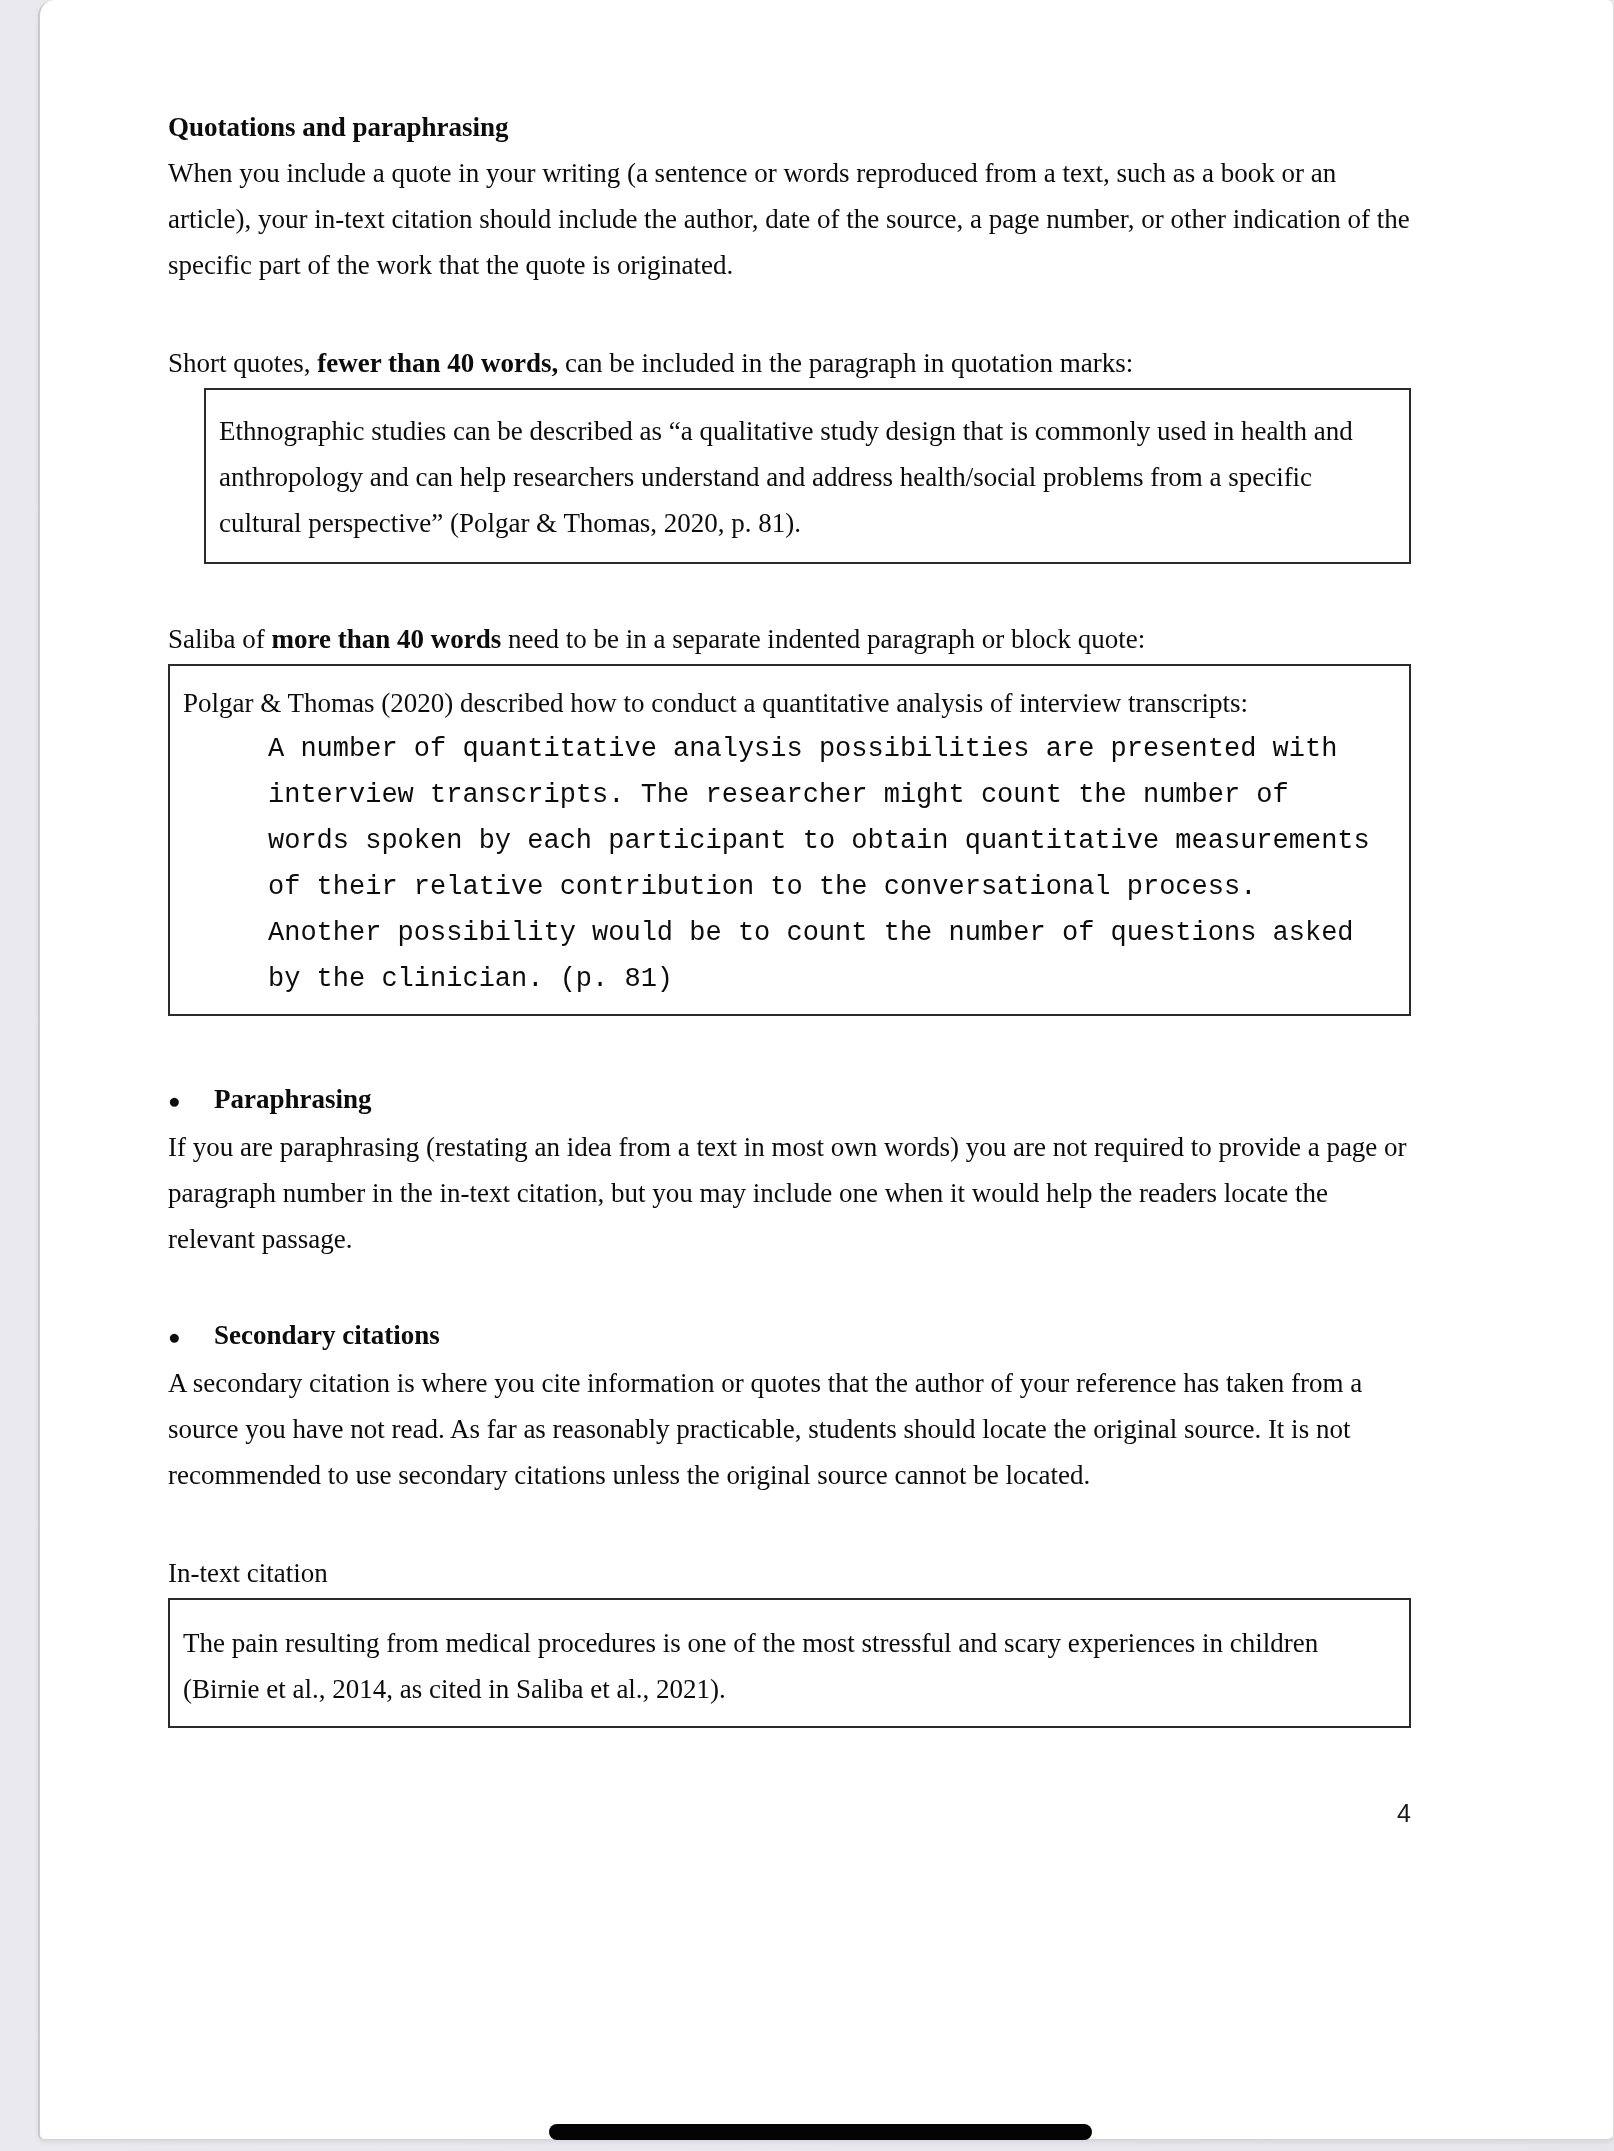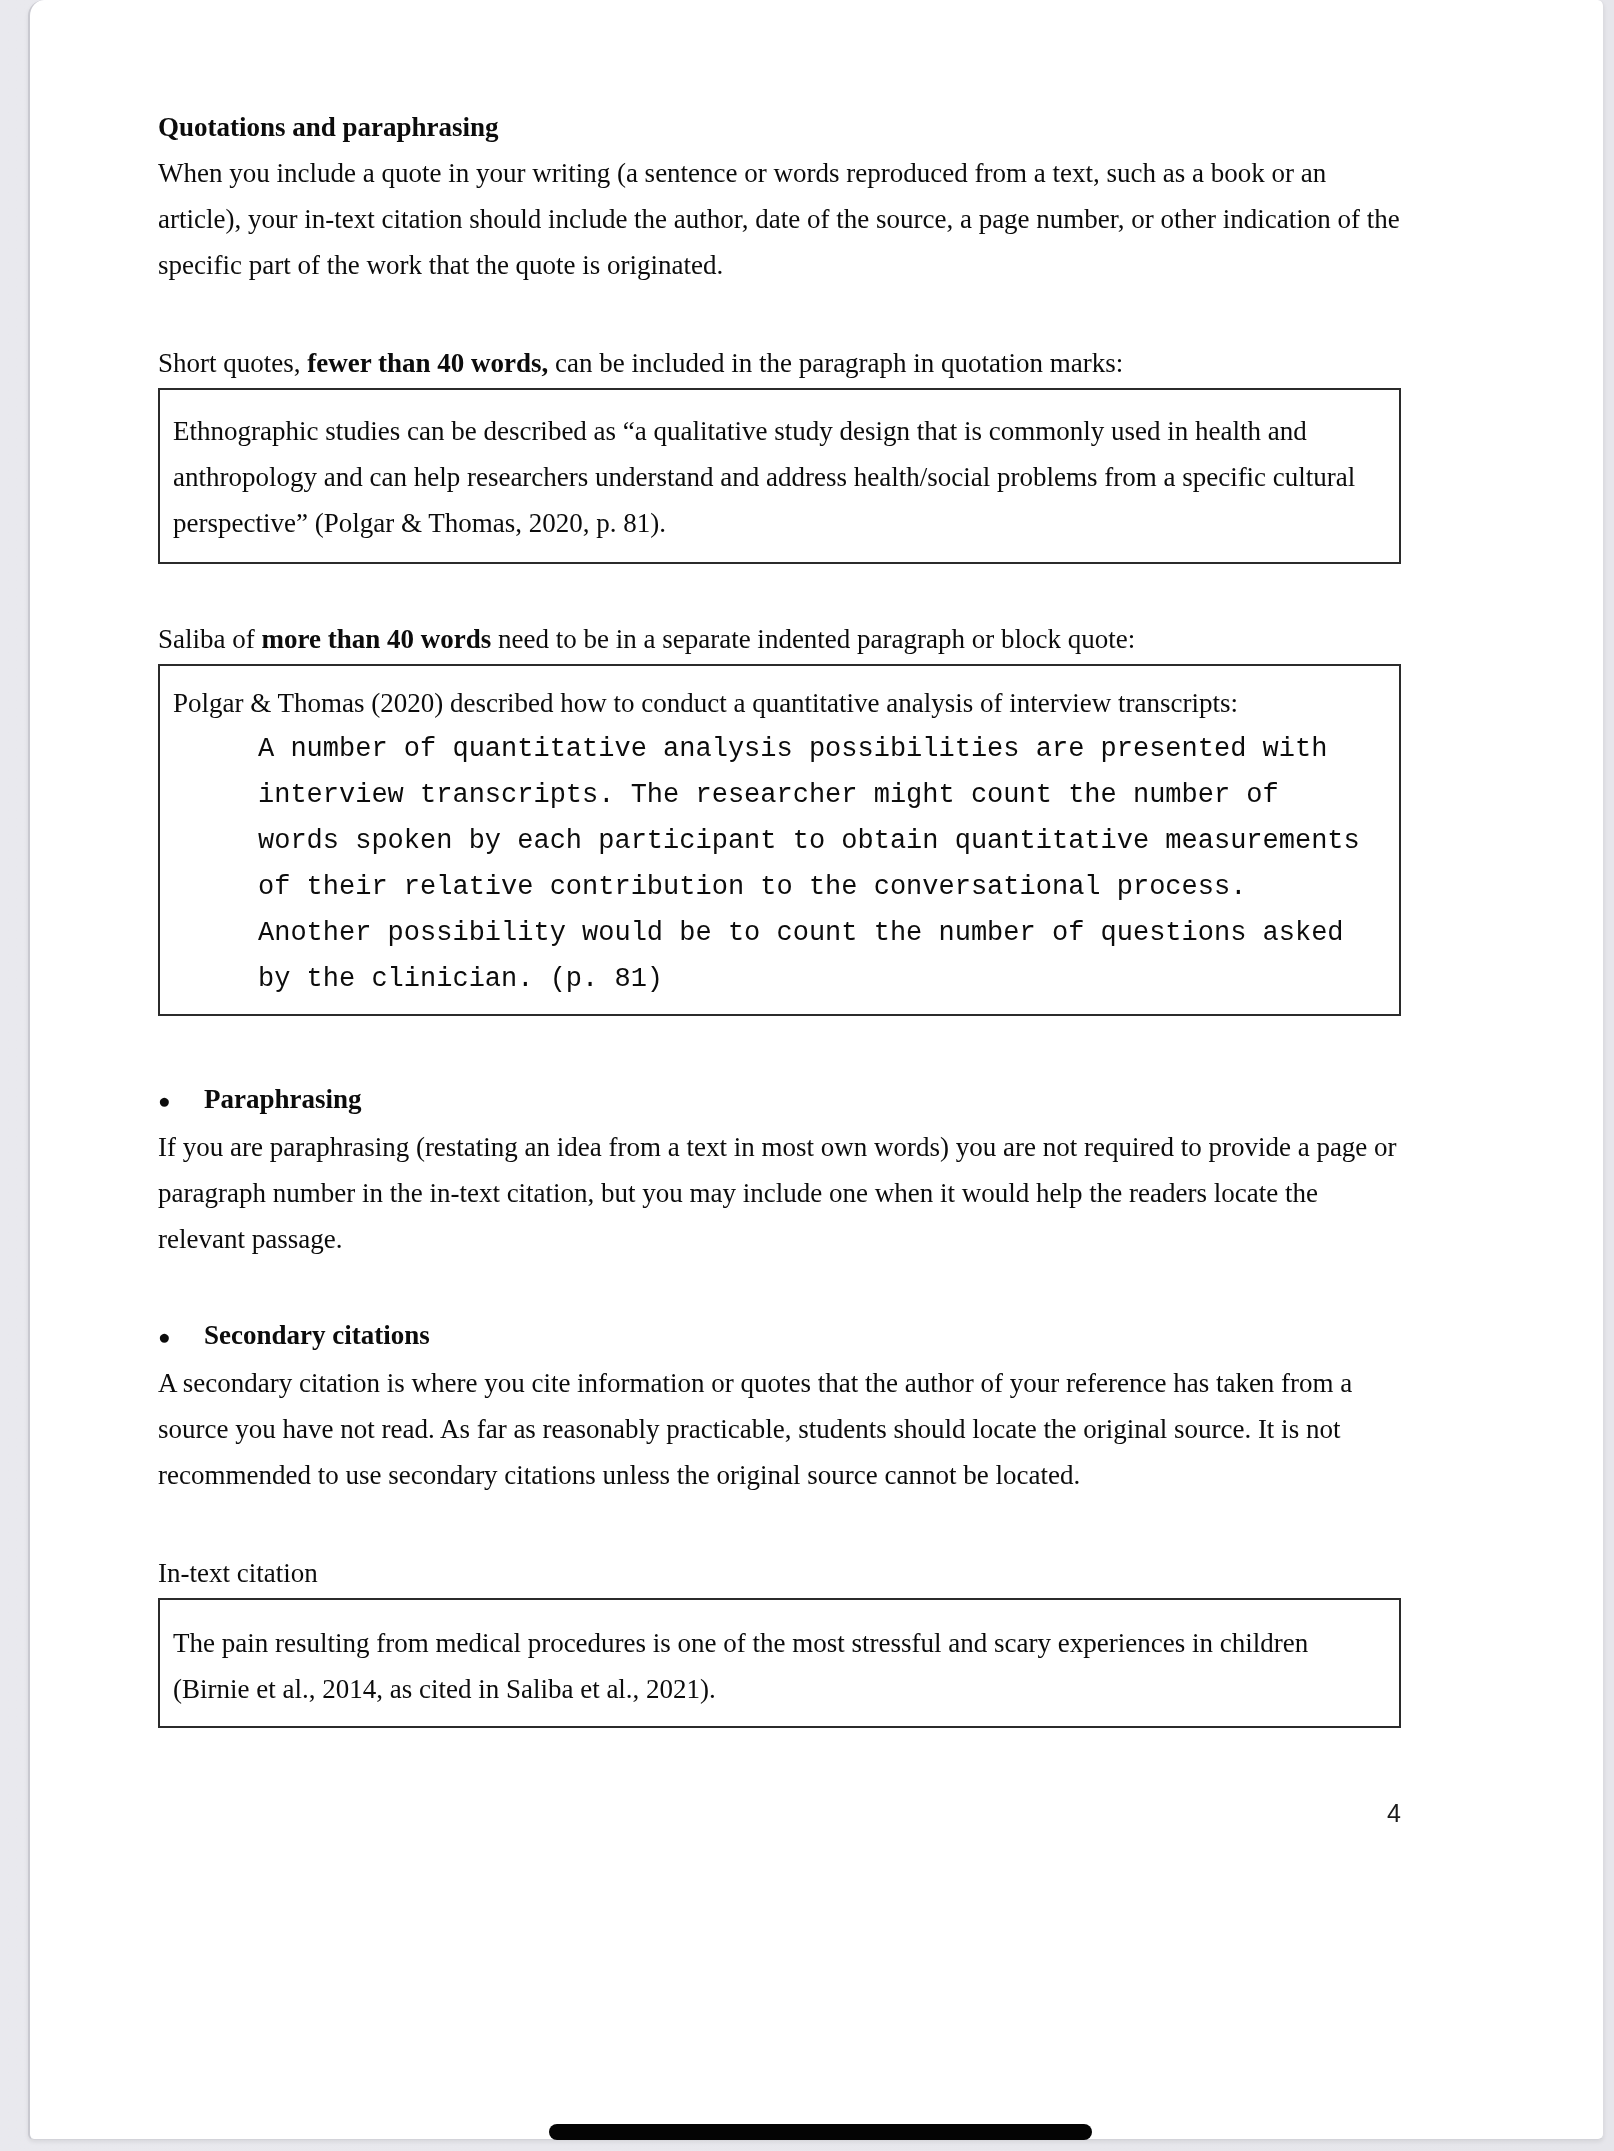--- a/index.html
+++ b/index.html
@@ -11,21 +11,21 @@
     overflow: hidden;
   }
   .screen {
     position: relative;
     width: 1614px;
     height: 2151px;
     background: linear-gradient(90deg, #e9e9ee 0%, #e6e6eb 100%);
   }
   .page {
     position: absolute;
-    left: 28px;
+    left: 38px;
     top: 0;
     width: 1576px;
     height: 2140px;
     background: #ffffff;
     border-left: 2px solid #c9c9d0;
     border-right: 1px solid #dcdce1;
     border-bottom: 1px solid #d3d3d9;
     border-radius: 16px 6px 6px 6px;
     box-sizing: border-box;
     box-shadow: 0 2px 4px rgba(0,0,0,0.08);
@@ -60,21 +60,21 @@
     text-underline-offset: 5px;
   }
   .mt-gap   { margin-top: 52px; }
   .mt-gap2  { margin-top: 60px; }
   .mt-gap3  { margin-top: 50px; }
   .qbox {
     border: 2px solid #2b2b2b;
     margin-top: 2px;
     box-sizing: border-box;
   }
-  .qbox-short { padding: 18px 20px 16px 13px; }
+  .qbox-short { padding: 18px 20px 16px 13px; margin-left: 36px; }
   .qbox-block { padding: 14px 20px 12px 13px; }
   .qbox-intext { padding: 20px 20px 14px 13px; }
   .block-indent { margin-left: 85px; margin-right: 4px; font-family: Liberation Mono, monospace; }
   .page-number-row {
     margin-top: 70px;
     text-align: right;
     font-family: "Liberation Sans", "DejaVu Sans", sans-serif;
     font-size: 25px;
     line-height: 30px;
     color: #1b1b1b;

